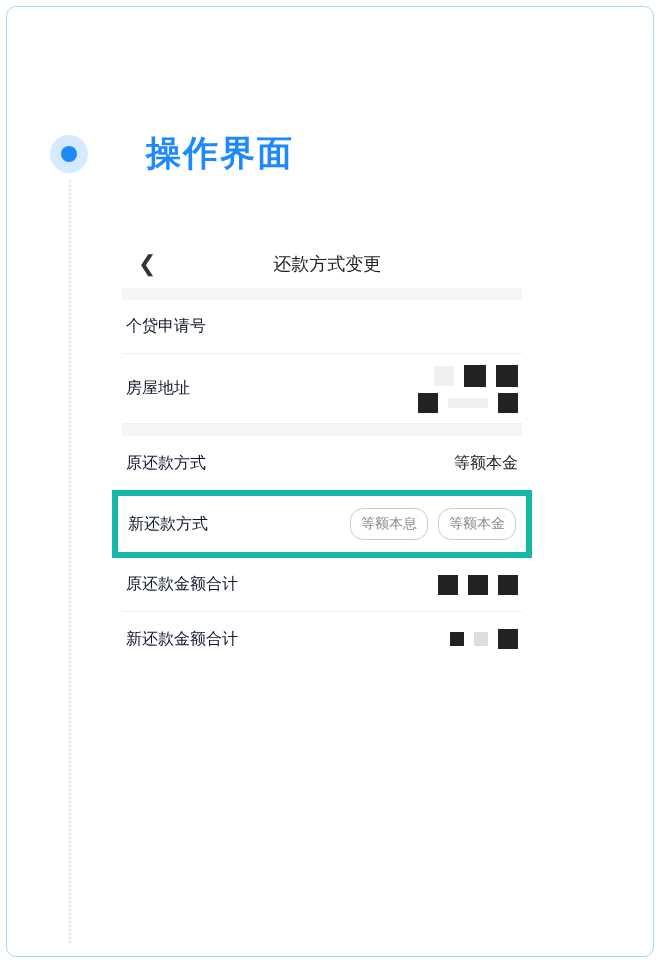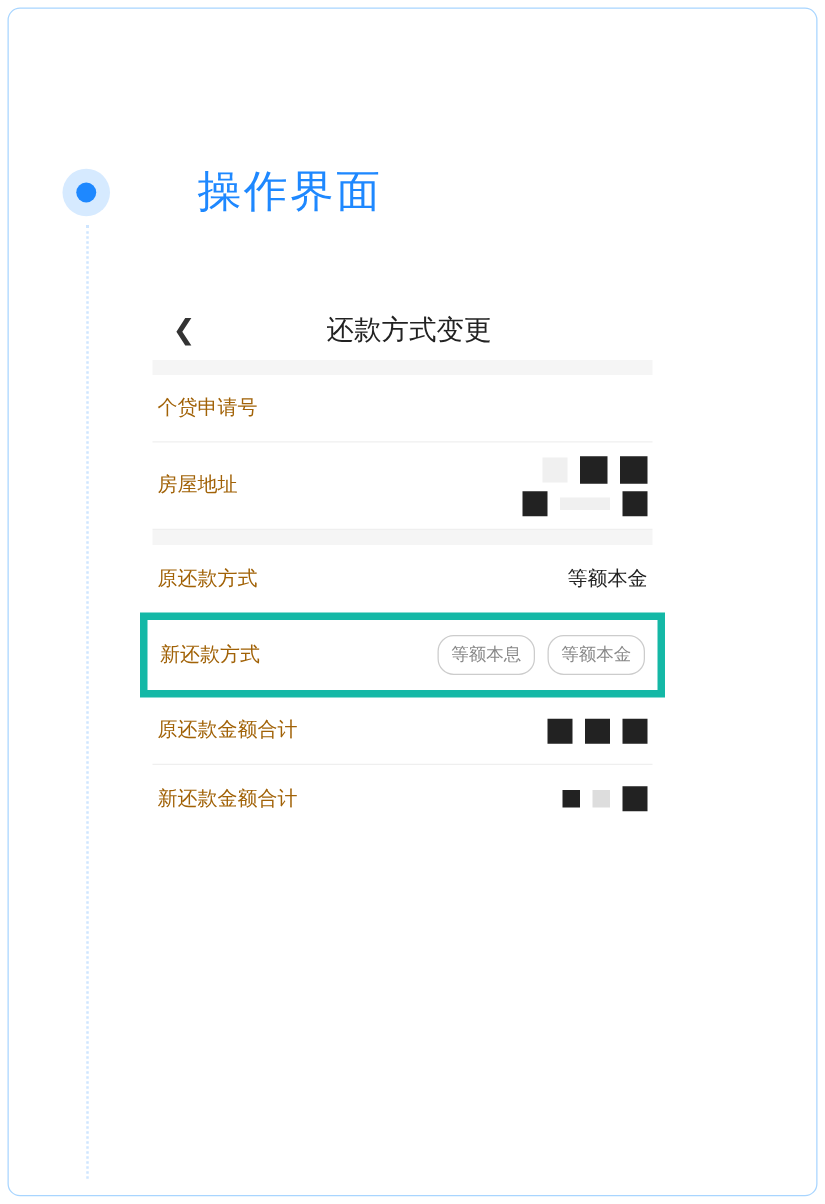--- a/index.html
+++ b/index.html
@@ -37,24 +37,23 @@
       justify-content: center;
     }
     .bullet-inner {
       width: 16px;
       height: 16px;
       border-radius: 50%;
       background: #1e88ff;
     }
     .section-title {
       font-size: 35px;
-      font-weight: 400;
+      font-weight: 700;
       color: #1e88ff;
       letter-spacing: 2px;
-      margin-left: 12px;
     }
     .dotted-line {
       position: absolute;
       left: 69px;
       top: 180px;
       bottom: 20px;
       border-left: 2px dotted #cfe6ff;
     }
     .phone-panel {
       position: absolute;
@@ -70,40 +69,40 @@
     }
     .back-chevron {
       font-size: 22px;
       color: #333;
       padding: 4px 8px;
       cursor: pointer;
     }
     .header-title {
       flex: 1;
       text-align: center;
-      font-size: 22px;
+      font-size: 18px;
       color: #222;
       transform: translateX(-12px);
     }
     .thick-divider {
       height: 12px;
       background: #f5f5f5;
     }
     .row {
       display: flex;
       align-items: center;
       justify-content: space-between;
       min-height: 54px;
       padding: 10px 4px;
       border-bottom: 1px solid #efefef;
     }
     .row.no-border { border-bottom: none; }
     .row-label {
       font-size: 16px;
-      color: #a16207;
+      color: #0f172a;
     }
     .row-value {
       font-size: 16px;
       color: #222;
     }
     .redacted-group {
       display: flex;
       flex-direction: column;
       align-items: flex-end;
       gap: 6px;

